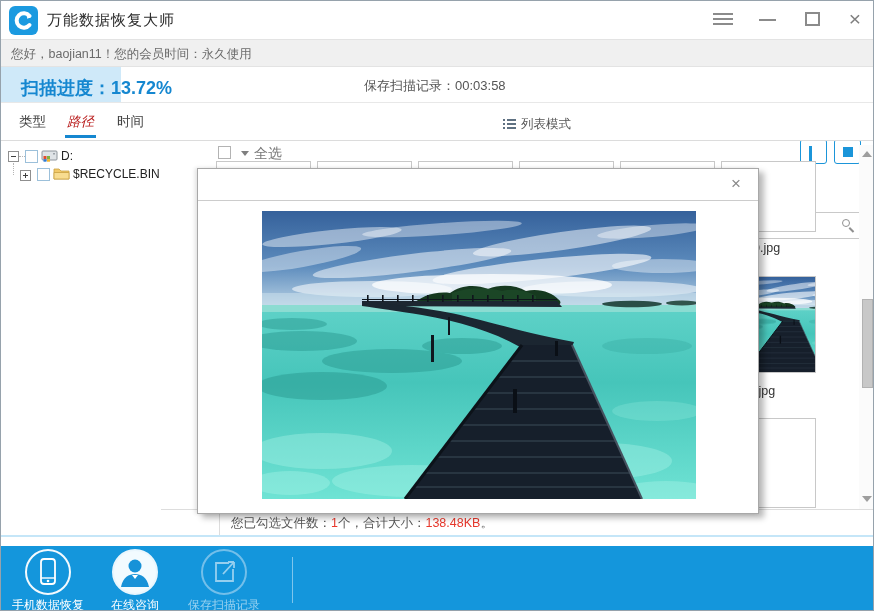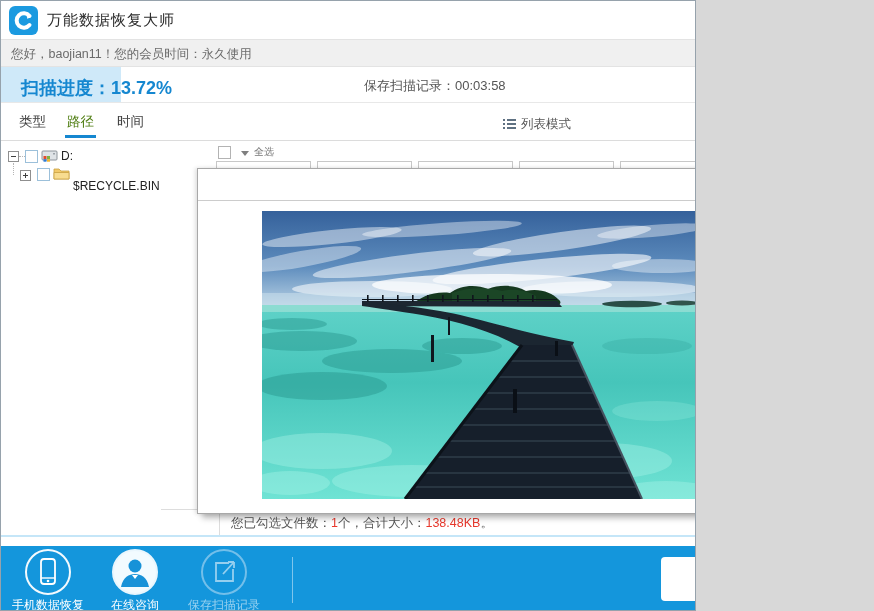--- a/index.html
+++ b/index.html
@@ -1,17 +1,17 @@
 <!DOCTYPE html>
 <html><head>
 <meta charset="utf-8">
 <style>
   * { margin:0; padding:0; box-sizing:border-box; }
   body { font-family:"Liberation Sans","DejaVu Sans",sans-serif; background:#d8d8d8; }
-  #app { position:relative; width:696px; height:611px; background:#fff; border:1px solid #96a2ac; overflow:hidden; }
+  #app { position:relative; width:874px; height:611px; background:#fff; border:1px solid #96a2ac; overflow:hidden; }
   .abs { position:absolute; }
   .nowrap { white-space:nowrap; }
 
   
   .titlebar { position:absolute; left:0; top:0; width:874px; height:38px; background:#fff; }
   .logo { position:absolute; left:8px; top:5px; width:29px; height:29px; background:#1b9ae0; border-radius:6px; }
   .app-title { position:absolute; left:46px; top:10px; font-size:15px; color:#2b2b2b; letter-spacing:1px; }
   .menu-icon { position:absolute; left:712px; top:12px; width:20px; height:13px; }
   .menu-icon i { display:block; height:2px; background:#8b8b8b; margin-bottom:3px; }
   .min-icon { position:absolute; left:758px; top:18px; width:17px; height:2px; background:#8b8b8b; }
@@ -29,21 +29,21 @@
   .eta-label { position:absolute; left:363px; top:10px; font-size:13px; color:#555; }
   .ctl-btn { position:absolute; top:72px; width:27px; height:25px; background:#fff; border:1px solid #1b95d9; border-radius:3px; cursor:pointer; }
   .pause-btn { left:799px; } .stop-btn { left:833px; }
   .pause-glyph { position:absolute; left:8px; top:6px; width:10px; height:12px; }
   .pause-glyph i { float:left; width:3px; height:12px; background:#1b95d9; margin-right:3px; }
   .stop-glyph { position:absolute; left:8px; top:7px; width:10px; height:10px; background:#1b95d9; }
 
   
   .tabrow { position:absolute; left:0; top:102px; width:874px; height:38px; background:#fff; border-bottom:1px solid #dcdcdc; }
   .tab { position:absolute; top:10px; font-size:13.5px; color:#444; cursor:pointer; }
-  .tab.active { color:#4d7c0f; }
+  .tab.active { color:#b91c1c;font-style:italic; }
   .tab-underline { position:absolute; left:64px; top:32px; width:31px; height:3px; background:#1587d0; }
   .mode-btn { position:absolute; top:8px; height:27px; display:flex; align-items:center; cursor:pointer; }
   .preview-mode { left:408px; width:84px; background:#13a7e4; color:#fff; justify-content:center; }
   .list-mode { left:498px; width:76px; background:#fff; color:#555; justify-content:center; }
   .mode-btn .lbl { font-size:12.5px; margin-left:5px; }
   .grid-icon { width:11px; height:11px; display:inline-block; position:relative; }
   .grid-icon i { position:absolute; width:5px; height:5px; background:#fff; }
   .grid-icon i:nth-child(1){left:0;top:0;} .grid-icon i:nth-child(2){right:0;top:0;}
   .grid-icon i:nth-child(3){left:0;bottom:0;} .grid-icon i:nth-child(4){right:0;bottom:0;}
   .list-icon { width:13px; height:11px; display:inline-block; position:relative; }
@@ -63,21 +63,21 @@
   .expander .h { position:absolute; left:2px; top:4px; width:5px; height:1px; background:#404040; }
   .expander .v { position:absolute; left:4px; top:2px; width:1px; height:5px; background:#404040; }
   .cb { position:absolute; width:13px; height:13px; background:#fff; border:1px solid #9cc0da; cursor:pointer; }
   .tree-label { position:absolute; font-size:12px; color:#222; }
   .dotline-v { position:absolute; border-left:1px dotted #b5b5b5; }
   .dotline-h { position:absolute; border-top:1px dotted #b5b5b5; }
 
   
   .selall-cb { position:absolute; left:217px; top:145px; width:13px; height:13px; border:1px solid #b3b3b3; background:#fff; cursor:pointer; }
   .caret-down { position:absolute; left:240px; top:150px; width:0; height:0; border-left:4px solid transparent; border-right:4px solid transparent; border-top:5px solid #7f7f7f; }
-  .selall-label { position:absolute; left:253px; top:144px; font-size:10px; color:#777; }
+  .selall-label { position:absolute; left:253px; top:144px; font-size:14px; color:#777; }
   .cell { position:absolute; width:95px; background:#fff; border:1px solid #c8c8c8; }
   .cell-inner { position:absolute; left:6px; top:6px; right:6px; bottom:6px; background:#dadada; }
   .file-label { position:absolute; font-size:12.5px; color:#333; }
   .thumb-img { position:absolute; left:720px; top:275px; width:95px; height:97px; border:1px solid #c8c8c8; overflow:hidden; background:#fff; }
   .thumb-img svg { display:block; }
 
   
   .sb-track { position:absolute; left:858px; top:144px; width:16px; height:364px; background:#fbfbfb; }
   .sb-up { position:absolute; left:861px; top:150px; width:0; height:0; border-left:5px solid transparent; border-right:5px solid transparent; border-bottom:6px solid #9e9e9e; }
   .sb-down { position:absolute; left:861px; top:495px; width:0; height:0; border-left:5px solid transparent; border-right:5px solid transparent; border-top:6px solid #9e9e9e; }
@@ -195,21 +195,21 @@
     <div class="dotline-v" style="left:12px; top:162px; height:12px;"></div>
     <div class="expander" style="left:19px; top:169px;">
         <span class="h"></span>
         <span class="v"></span>
       </div>
     <div class="cb" style="left:36px; top:167px;"></div>
     <svg class="abs" style="left:52px; top:165px;" width="17" height="14" viewBox="0 0 17 14">
       <path d="M1 3 L6 3 L8 5 L16 5 L16 13 L1 13 Z" fill="#f2c96a" stroke="#c9a143" stroke-width="0.8"></path>
       <path d="M1 6.5 L16 6.5 L16 13 L1 13 Z" fill="#f8dc90" stroke="#c9a143" stroke-width="0.8"></path>
     </svg>
-    <div class="tree-label nowrap" style="left:72px; top:166px;margin-top:12px;">$RECYCLE.BIN</div>
+    <div class="tree-label nowrap" style="left:72px; top:166px;">$RECYCLE.BIN</div>
   </div>
 
   <div>
     <div class="selall-cb"></div>
     <div class="caret-down"></div>
     <div class="selall-label nowrap">全选</div>
 
     <div class="cell" style="left:215px; top:160px; height:71px;">
         <div class="cell-inner"></div>
       </div>
@@ -465,16 +465,15 @@
       <div class="badge">
         <svg width="42" height="42" viewBox="0 0 42 42">
           <path d="M26 12 L13 12 L13 30 L30 30 L30 18" fill="none" stroke="#fff" stroke-width="1.8"></path>
           <line x1="20" y1="23" x2="31" y2="11" stroke="#fff" stroke-width="1.8"></line>
           <path d="M31 11 L31 17 M31 11 L25 11" fill="none" stroke="#fff" stroke-width="1.8"></path>
         </svg>
       </div>
       <div class="f-label">保存扫描记录</div>
     </div>
     <div class="f-divider"></div>
-    <div class="recover-btn">恢 复</div>
   </div>
 
 </div>
 
 </body></html>

